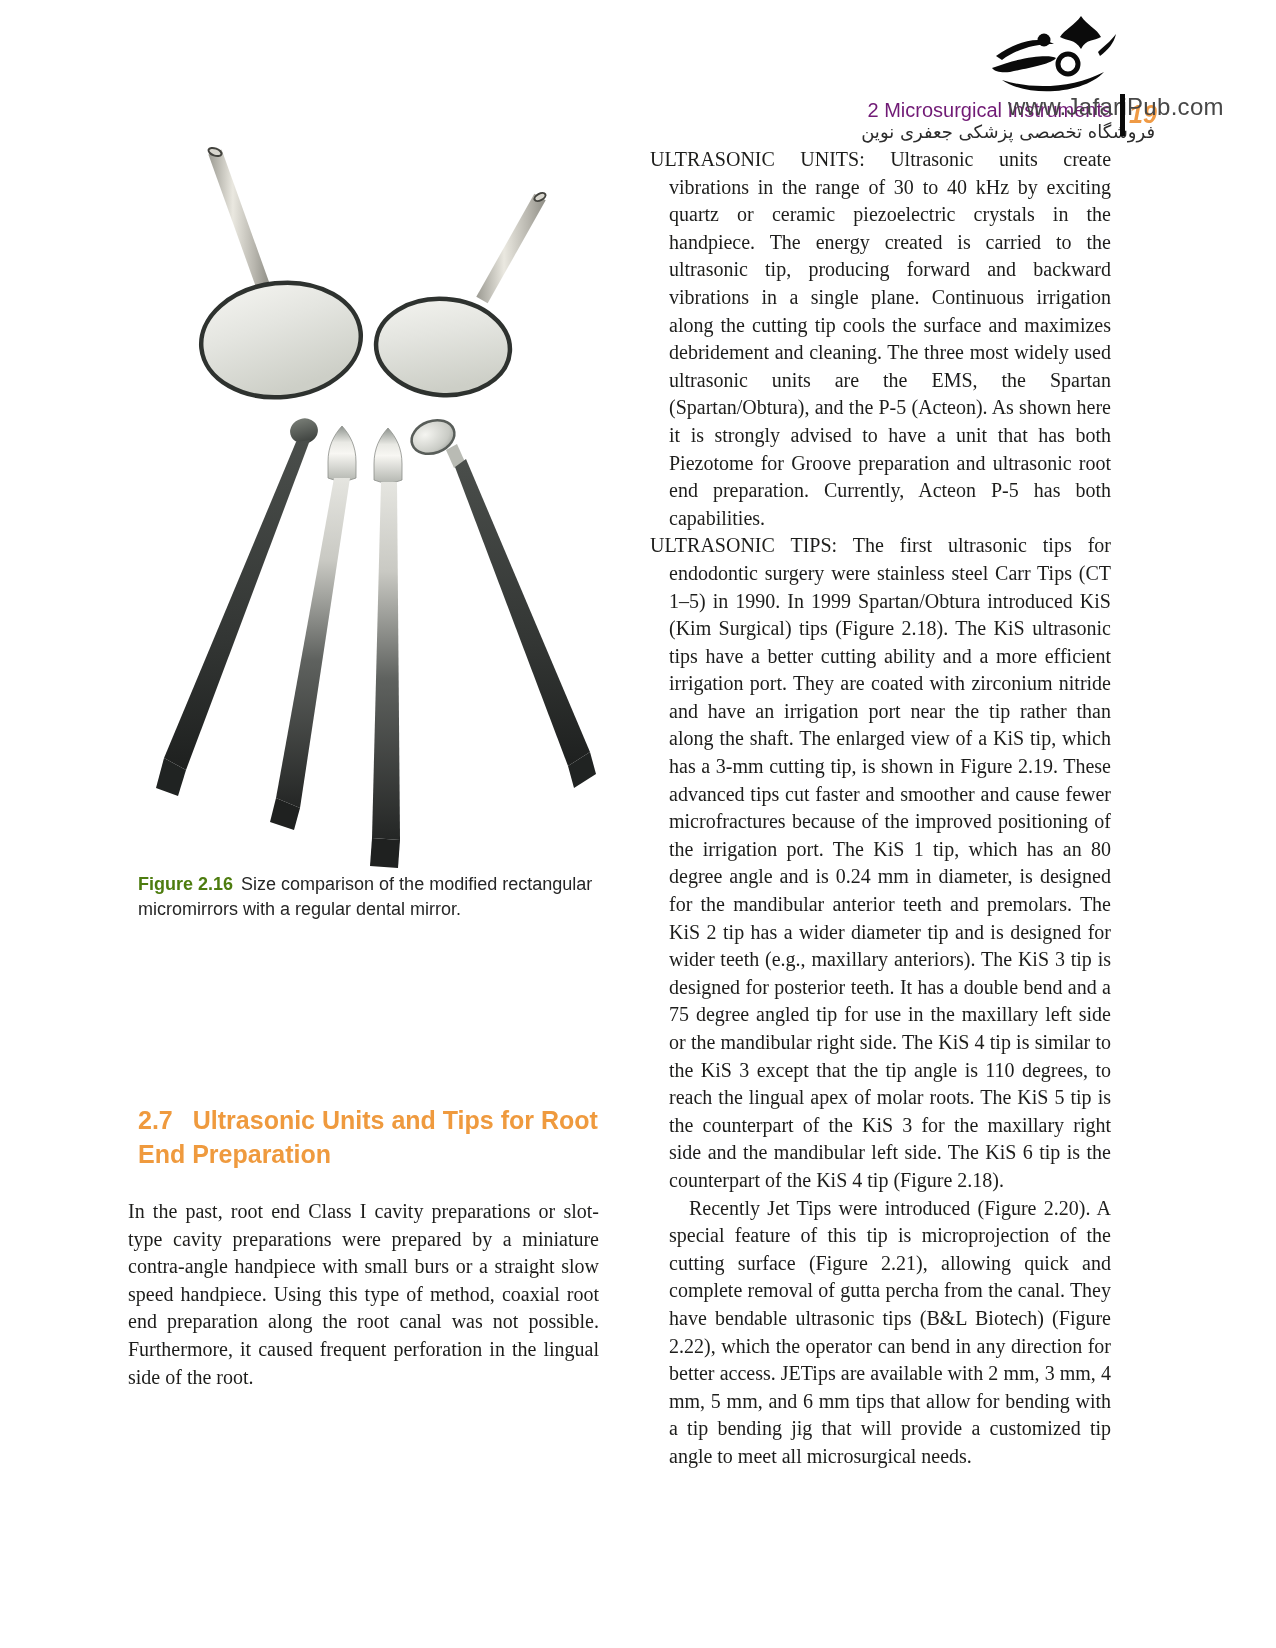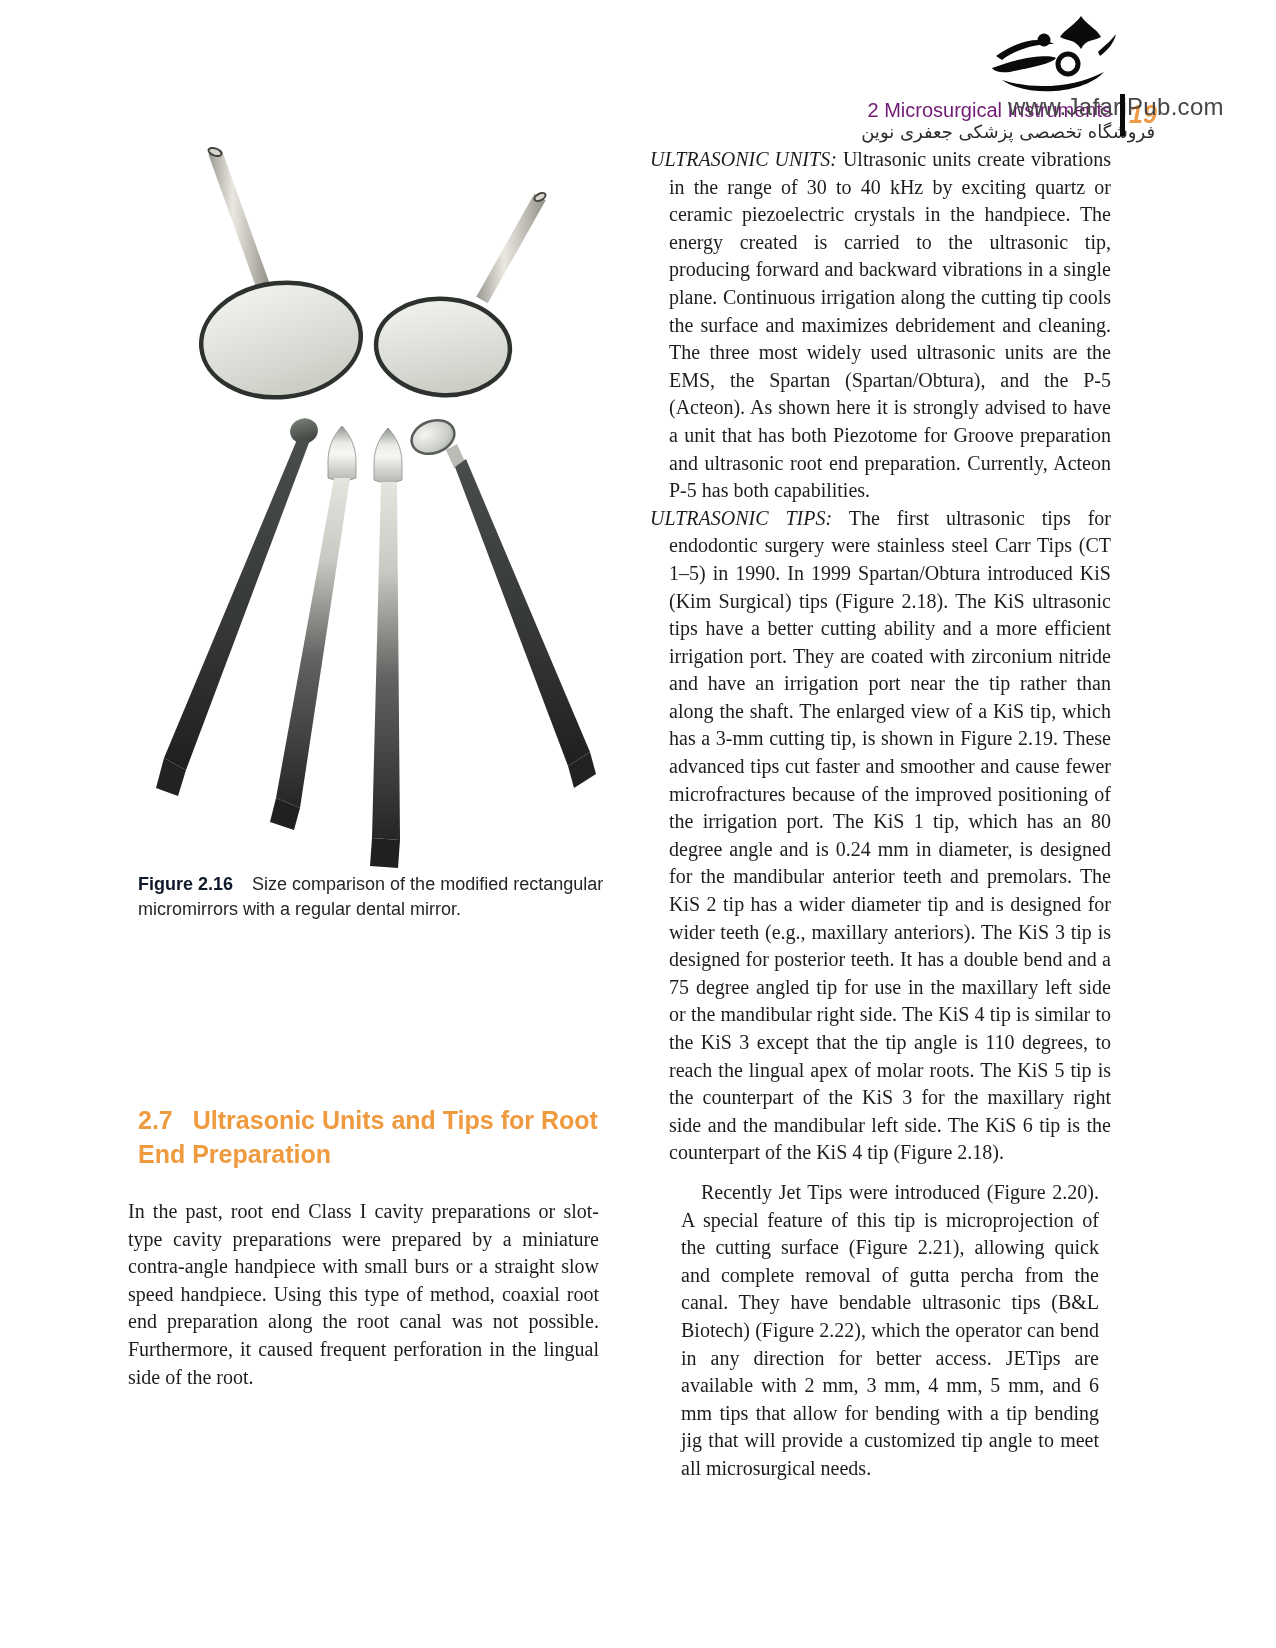--- a/index.html
+++ b/index.html
@@ -32,37 +32,37 @@
     direction:rtl;text-align:left;
     font-family:"DejaVu Sans",sans-serif;font-size:18px;color:#2c2c2c;
     white-space:nowrap;
   }
   
   .figure-image{position:absolute;left:138px;top:140px;width:470px;height:728px;}
   .figure-caption{
     position:absolute;left:138px;top:872px;width:474px;
     font-family:"Liberation Sans",sans-serif;font-size:18px;line-height:25px;color:#262626;
   }
-  .figure-caption .fig-label{font-weight:bold;color:#0f172a;margin-right:19px;}
+  .figure-caption .fig-label{font-weight:bold;color:#4d7c0f;margin-right:8px;}
   
   .body-text{font-size:20px;line-height:27.6px;text-align:justify;}
   .para-root{position:absolute;left:138px;top:960px;width:470px;}
   .section-heading{
     position:absolute;left:138px;top:1103px;width:480px;
     font-family:"Liberation Sans",sans-serif;font-weight:bold;
     font-size:25px;line-height:34px;color:#ef9a3e;
   }
   .section-heading .sec-num{margin-right:20px;text-align:right;}
   .left-lower{position:absolute;left:128px;top:1198px;width:471px;}
   .left-lower p{margin:0;}
   .indent-first{text-indent:26px;}
   .right-column{position:absolute;left:650px;top:146px;width:461px;}
   .entry{margin:0;padding-left:19px;text-indent:-19px;}
-  .entry .lead{font-style:italic;}
-  .jet-para{margin:12px;padding-left:19px;text-indent:20px;}
+  .entry .lead{}
+  .jet-para{margin:0;padding-left:19px;text-indent:20px;}
 </style>
 </head>
 <body>
 
 <div class="page">
 
   <div class="running-head">2 Microsurgical Instruments</div>
   <div class="page-number">19</div>
   <div class="head-bar"></div>
 

